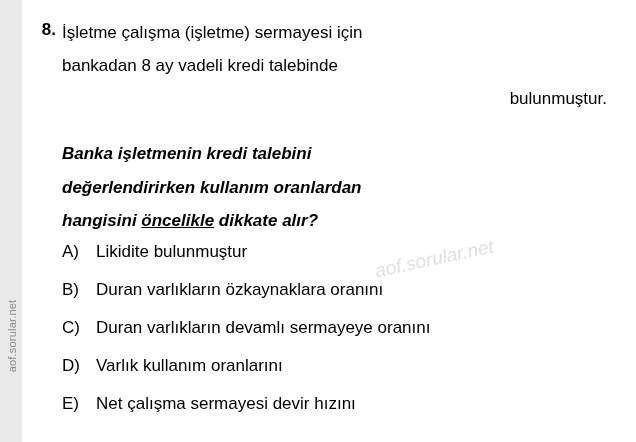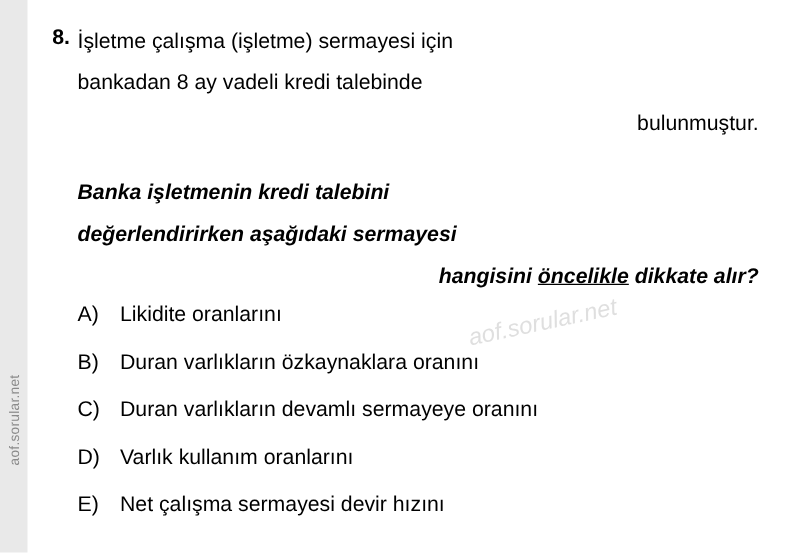--- a/index.html
+++ b/index.html
@@ -78,21 +78,21 @@
     margin-top: 22px;
     font-size: 17px;
     font-weight: bold;
     line-height: 1.95;
     text-align: justify;
     text-justify: inter-word;
     width: 545px;
     font-style: italic;
   }
   .q-lead .last-line {
-    text-align: right;
+    text-align: left;
   }
   .underline {
     text-decoration: underline;
   }
 
   .options {
     position: absolute;
     left: 40px;
     top: 233px;
     width: 545px;
@@ -138,28 +138,28 @@
     <div class="q-number">8.</div>
 
     <div class="q-stem">
       <div>İşletme çalışma (işletme) sermayesi için</div>
       <div>bankadan 8 ay vadeli kredi talebinde</div>
       <div style="text-align:right">bulunmuştur.</div>
     </div>
 
     <div class="q-lead">
       <div>Banka işletmenin kredi talebini</div>
-      <div>değerlendirirken aşağıdaki sermayesi</div>
+      <div>değerlendirirken kullanım oranlardan</div>
       <div class="last-line"><span>hangisini </span><span class="underline">öncelikle</span><span> dikkate alır?</span></div>
     </div>
   </div>
 
   <div class="options">
     <div class="option">
-      <span class="opt-letter">A)</span><span class="opt-text">Likidite oranlarını</span>
+      <span class="opt-letter">A)</span><span class="opt-text">Likidite bulunmuştur</span>
     </div>
     <div class="option">
       <span class="opt-letter">B)</span><span class="opt-text">Duran varlıkların özkaynaklara oranını</span>
     </div>
     <div class="option">
       <span class="opt-letter">C)</span><span class="opt-text">Duran varlıkların devamlı sermayeye oranını</span>
     </div>
     <div class="option">
       <span class="opt-letter">D)</span><span class="opt-text">Varlık kullanım oranlarını</span>
     </div>

